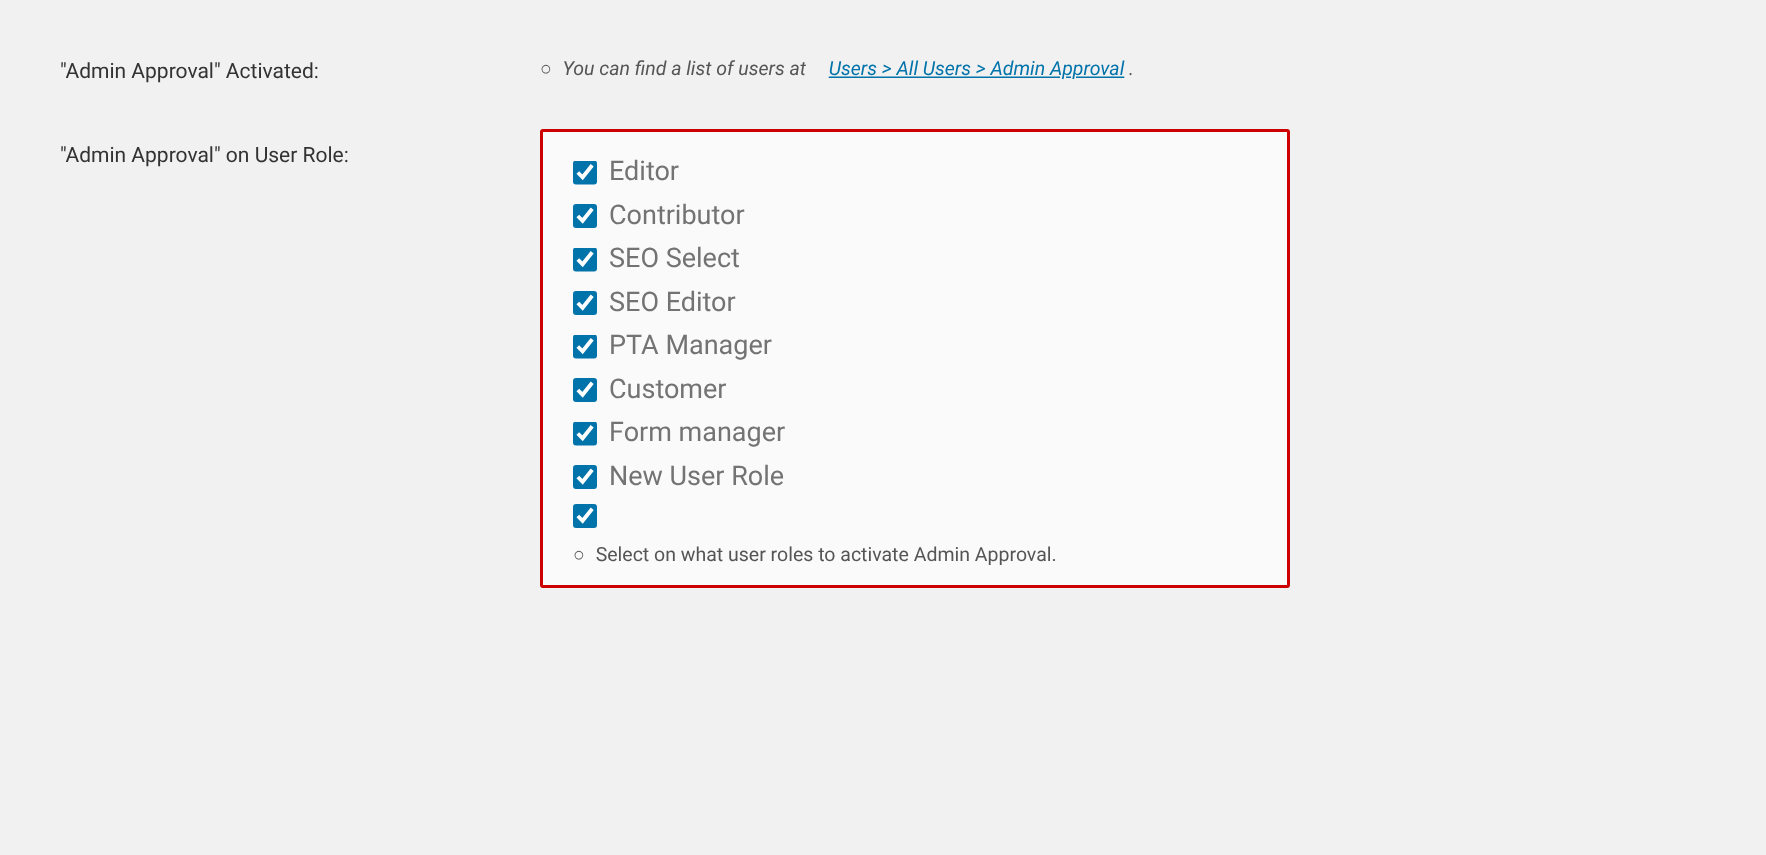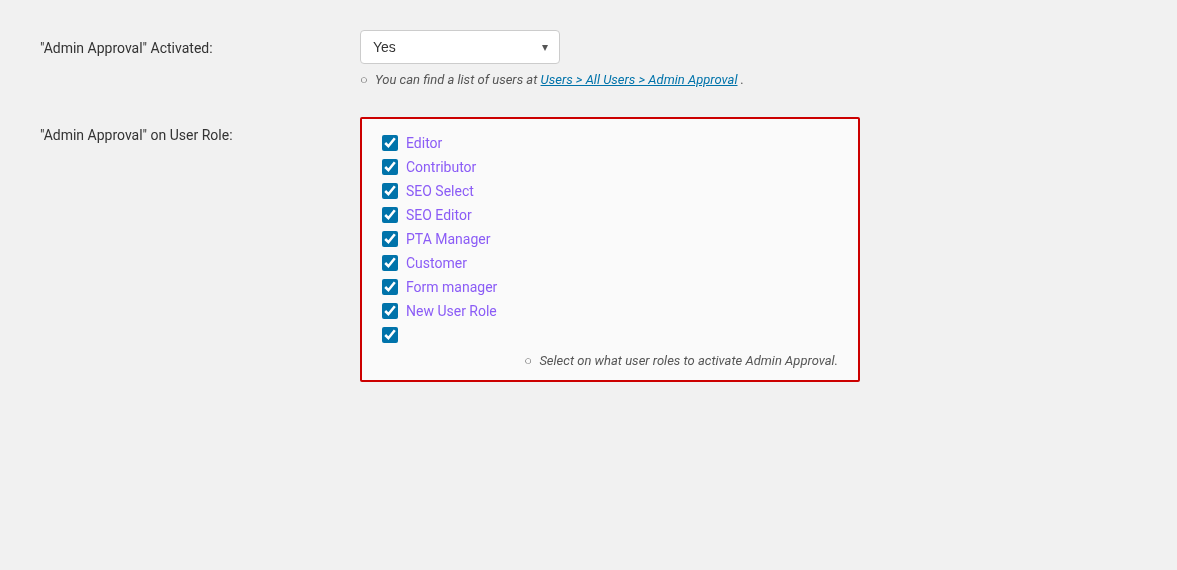--- a/index.html
+++ b/index.html
@@ -71,20 +71,21 @@
     .hint-text {
       margin-top: 8px;
       font-size: 13px;
       color: #555;
       font-style: italic;
     }
 
     .hint-text a {
       color: #0073aa;
       text-decoration: underline;
+      margin-left: 12px;
     }
 
     .hint-bullet {
       display: inline-block;
       margin-right: 4px;
       color: #555;
     }
 
     .checkbox-container {
       border: 2px solid #cc0000;
@@ -110,48 +111,39 @@
       height: 16px;
       margin-right: 8px;
       accent-color: #0073aa;
       cursor: pointer;
       border: 1px solid #aaa;
       border-radius: 3px;
       flex-shrink: 0;
     }
 
     .checkbox-label {
-      font-size: 14px;
-      color: #8b5cf6;
+      font-size: 18px;
+      color: #737373;
       cursor: pointer;
     }
 
     .checkbox-hint {
       margin-top: 10px;
       font-size: 13px;
       color: #555;
-      font-style: italic;
-      text-align: right;
     }
   </style>
 </head>
 <body>
 
 <div style="width:100%;">
 
   <div class="settings-row">
     <div class="settings-label">"Admin Approval" Activated:</div>
     <div class="settings-control">
-      <div class="dropdown-wrapper">
-        <select class="dropdown-select">
-          <option value="yes">Yes</option>
-          <option value="no">No</option>
-        </select>
-        <span class="dropdown-arrow">▾</span>
-      </div>
       <div class="hint-text">
         <span class="hint-bullet">○</span>
         <span>You can find a list of users at </span>
         <a href="#">Users &gt; All Users &gt; Admin Approval</a>
         <span>.</span>
       </div>
     </div>
   </div>
 
   <div class="settings-row">

